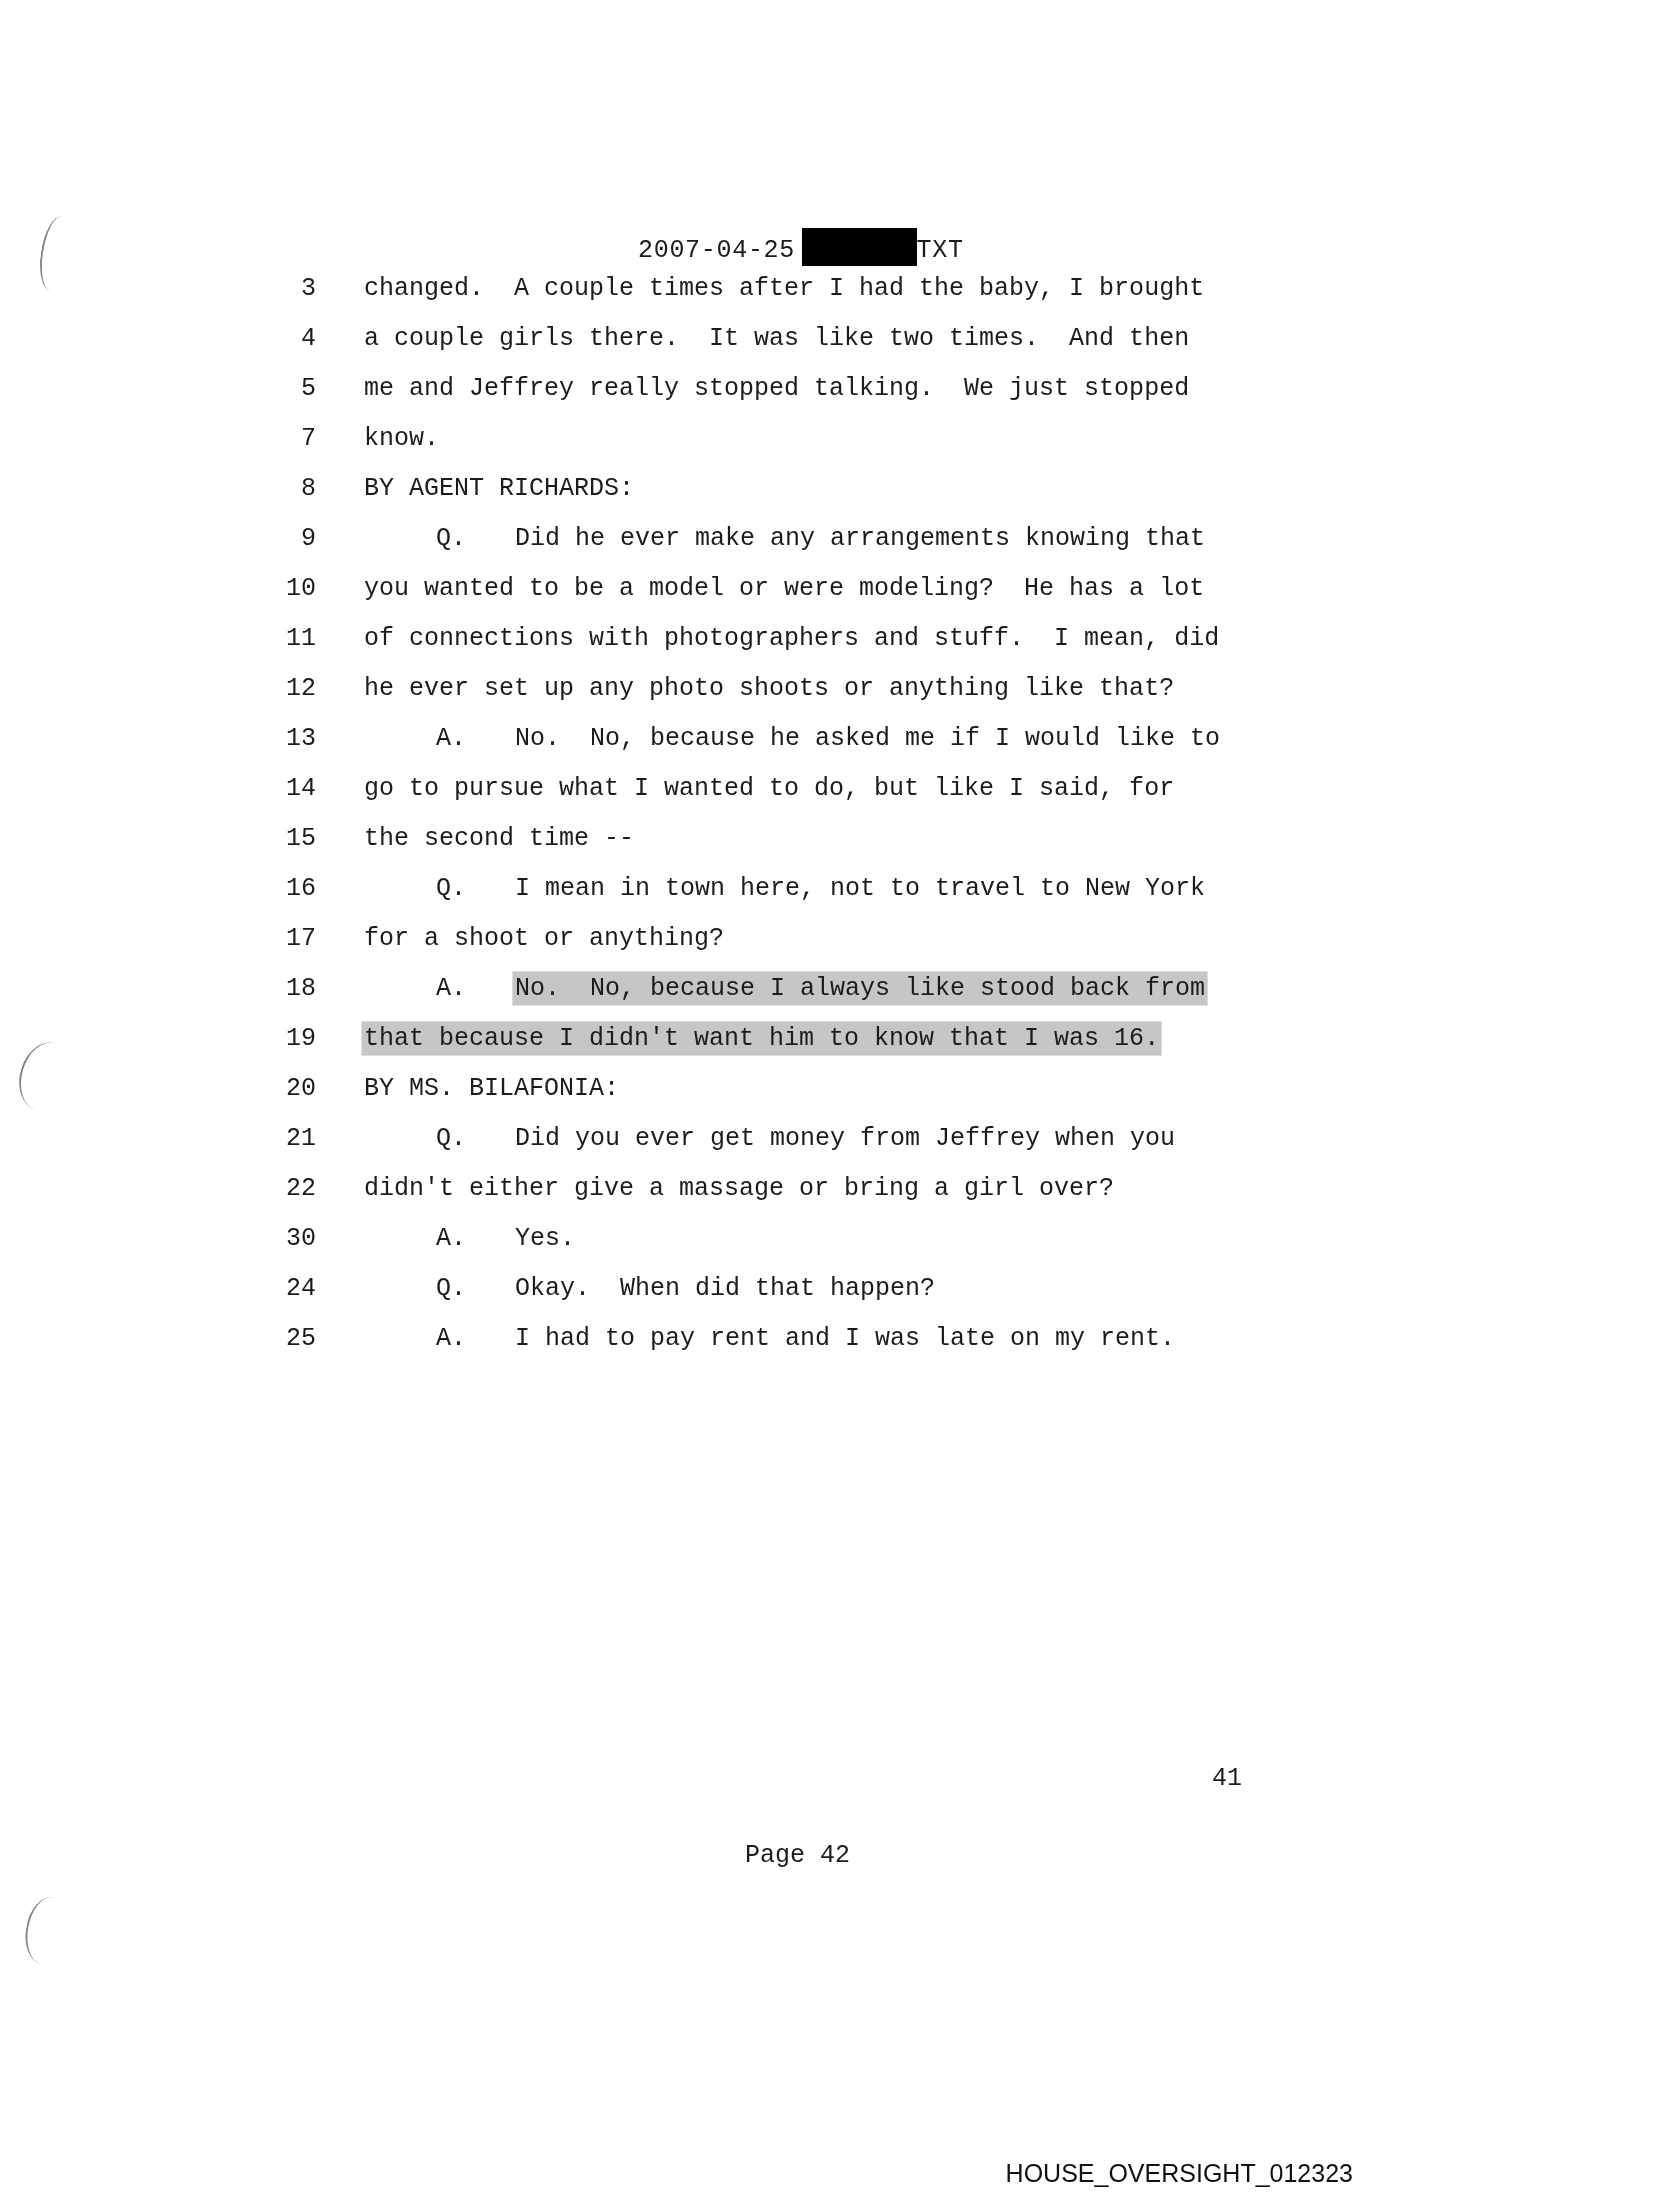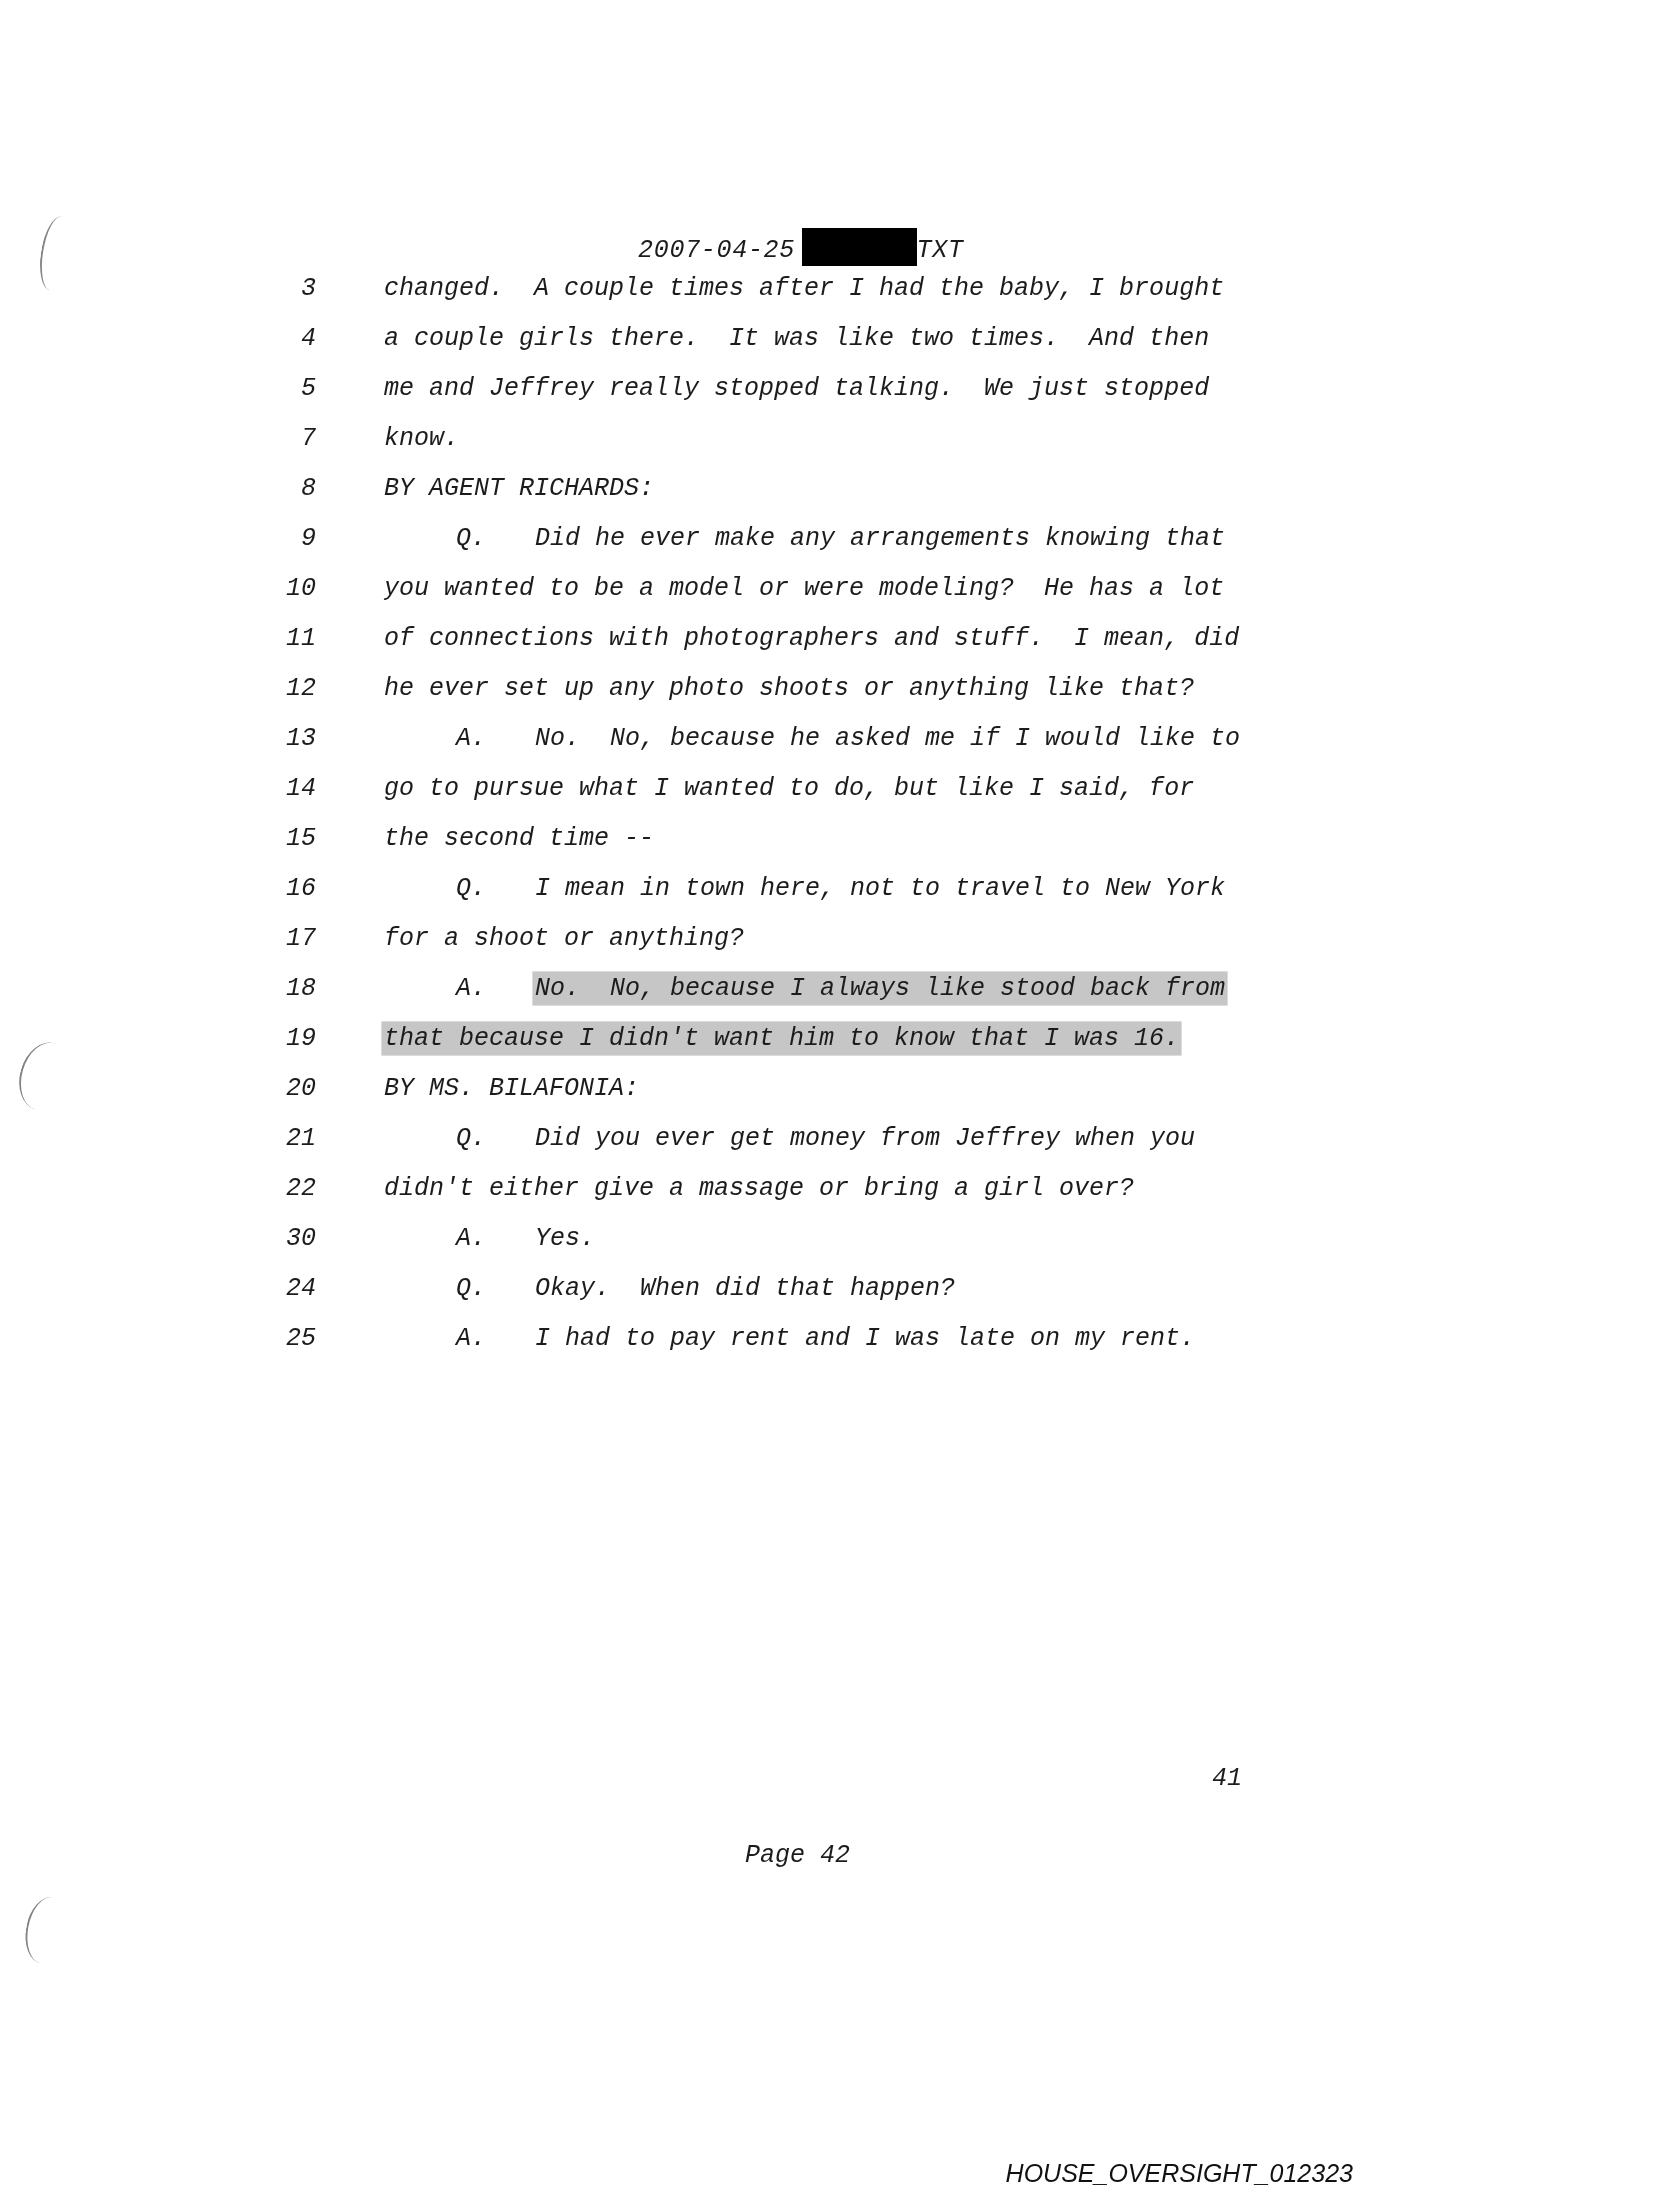--- a/index.html
+++ b/index.html
@@ -10,21 +10,20 @@
   * { box-sizing: border-box; }
   html, body { margin: 0; padding: 0; background: #ffffff; }
   .page {
     position: relative;
     width: 1384px;
     height: 2205px;
     background: #ffffff;
     overflow: hidden;
     font-family: "Liberation Mono", "DejaVu Sans Mono", monospace;
     color: var(--ink, #1c1c1c);
-    font-style: italic;
   }
 
   
   .scan-mark {
     position: absolute;
     border-left: 2px solid #5a5a5a;
     border-radius: 50%;
     opacity: 0.75;
   }
   .mark1 { left: 41px;  top: 216px;  width: 30px; height: 75px; transform: rotate(9deg); }
@@ -62,21 +61,21 @@
     white-space: nowrap;
   }
   .num {
     display: inline-block;
     width: 41px;
     text-align: right;
     vertical-align: top;
   }
   .content {
     display: inline-block;
-    margin-left: 68px;
+    margin-left: 48px;
     vertical-align: top;
   }
   .prefix {
     display: inline-block;
     white-space: pre;
   }
   .prefix.show {
     margin-left: 72px;
     width: 79px;
   }

